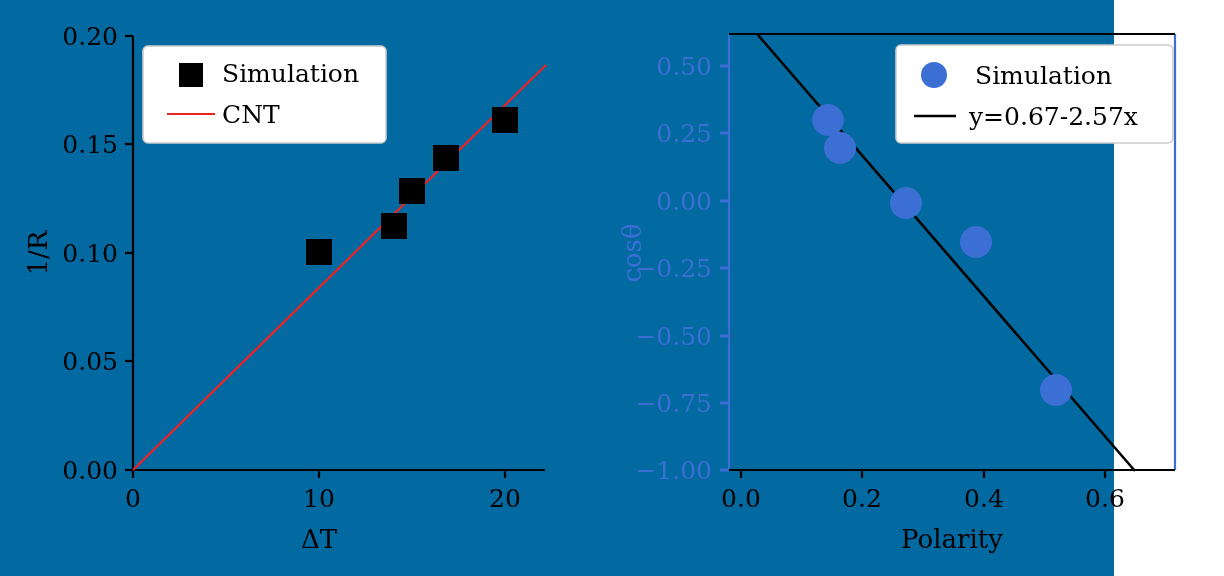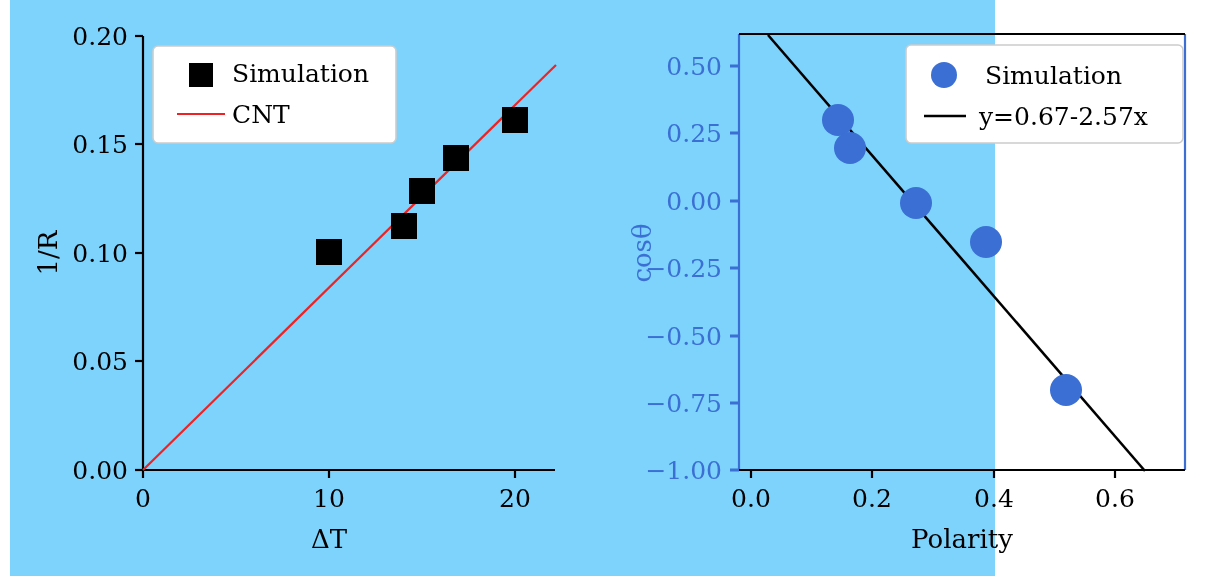--- a/index.html
+++ b/index.html
@@ -8,24 +8,23 @@
     background: #ffffff;
   }
   body {
     width: 1224px;
     height: 576px;
     font-family: "DejaVu Serif", "Liberation Serif", serif;
     overflow: hidden;
   }
   #figure {
     position: relative;
-    width: 985px;
+    width: 1114px;
     height: 576px;
-    background: #7dd3fc;
-    margin-left: 10px;
+    background: #0369a1;
   }
   .panel {
     position: absolute;
     top: 0;
     width: 612px;
     height: 576px;
   }
   #panel-left  { left: 0; }
   #panel-right { left: 608px; }
 

